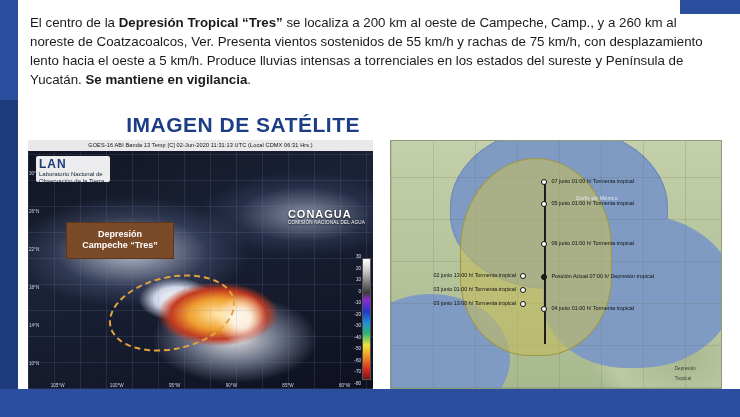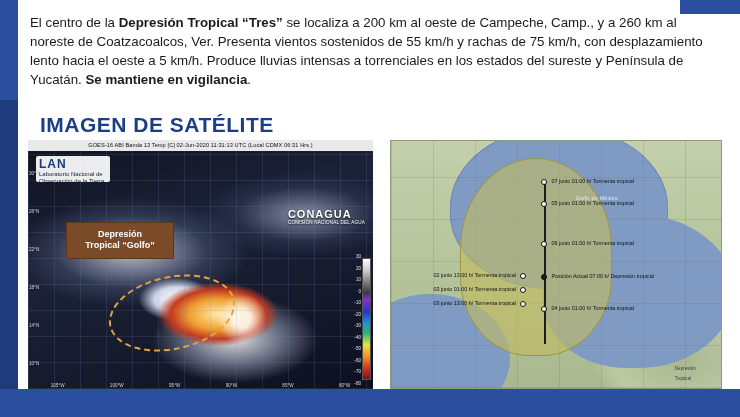--- a/index.html
+++ b/index.html
@@ -32,21 +32,21 @@
     background:#2b4f9e;
   }
   .bottom-band .wave {
     position:absolute; left:0; bottom:0; width:740px; height:28px;
     background:#2b4f9e;
     clip-path: polygon(0 40%, 12% 18%, 28% 35%, 46% 10%, 64% 32%, 82% 12%, 100% 30%, 100% 100%, 0 100%);
   }
   .panel-title {
     position:absolute;
     font-size:21px; font-weight:bold; letter-spacing:0.5px;
-    color:#1b3e86; text-align:left;
+    color:#1b3e86; text-align:right;
   }
   #title-sat { left:40px; top:113px; width:320px; }
   #title-tray { left:390px; top:113px; width:330px;margin-top:38px; }
 
   
   .sat {
     position:absolute; left:28px; top:140px; width:345px; height:249px;
     background:#0b0b14; overflow:hidden;
   }
   .sat-img {
@@ -199,21 +199,21 @@
     <div>Laboratorio Nacional de Observación de la Tierra</div>
   </div>
 
   <div class="conagua">
     <span>CONAGUA</span>
     <small>COMISIÓN NACIONAL DEL AGUA</small>
   </div>
 
   <div class="sat-label" id="sat-callout">
       <div>Depresión</div>
-      <div>Tropical “Golfo”</div>
+      <div>Campeche “Tres”</div>
     </div>
   <div class="sat-ring"></div>
 
   <div class="sat-cbar"></div>
   <div class="sat-cbar-ticks" id="cbar-ticks">
       <div>30</div>
       <div>20</div>
       <div>10</div>
       <div>0</div>
       <div>-10</div>

